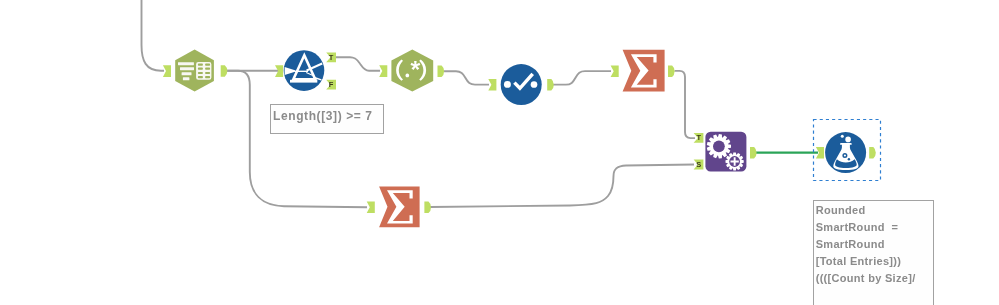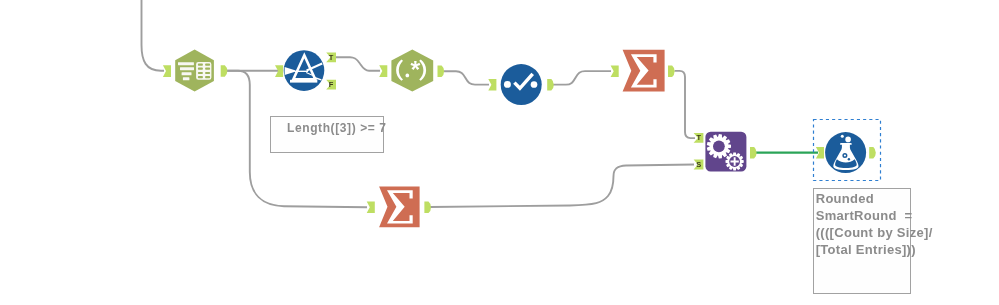--- a/index.html
+++ b/index.html
@@ -2,23 +2,23 @@
 <html><head>
 <meta charset="utf-8">
 <style>
   html,body{margin:0;padding:0;background:#ffffff;}
   body{width:999px;height:305px;overflow:hidden;
        font-family:"Liberation Sans",sans-serif;-webkit-font-smoothing:antialiased;}
   #canvas{position:relative;width:999px;height:305px;background:#fff;}
   svg#wf{position:absolute;left:0;top:0;width:999px;height:305px;display:block;}
   .anno-box{position:absolute;background:#fefefe;border:1px solid #a2a2a2;box-sizing:border-box;
         font-family:"Liberation Sans",sans-serif;font-weight:bold;color:#8b8b8b;}
-  #anno-filter{left:270px;top:116px;width:114px;height:37px;font-size:12px;
-        line-height:22px;padding-left:16px;white-space:nowrap;letter-spacing:0.6px;}
-  #anno-formula{left:813px;top:188px;width:98px;height:105.5px;font-size:13px;
+  #anno-filter{left:270px;top:104px;width:114px;height:30px;font-size:12px;
+        line-height:22px;padding-left:2px;white-space:nowrap;letter-spacing:0.6px;}
+  #anno-formula{left:813px;top:200px;width:121px;height:105.5px;font-size:11px;
         line-height:17px;padding:0.7px 0 0 1.7px;letter-spacing:0.3px;}
   #anno-formula div{white-space:pre;}
   .conn-letter{font-family:"Liberation Sans",sans-serif;font-weight:bold;font-size:7.5px;
         fill:#3b3b1a;}
 </style>
 </head>
 <body>
 
 <div id="canvas">
 
@@ -228,17 +228,18 @@
 
 </svg>
 
 <div class="anno-box" id="anno-filter">
   <span>Length([3]) &gt;= 7</span>
 </div>
 
 <div class="anno-box" id="anno-formula">
   <div>Rounded</div>
   <div>SmartRound  =</div>
+  <div>SmartRound</div>
+  <div>[Total Entries]))</div>
   <div>((([Count by Size]/</div>
-  <div>[Total Entries]))</div>
 </div>
 
 </div>
 
 </body></html>

